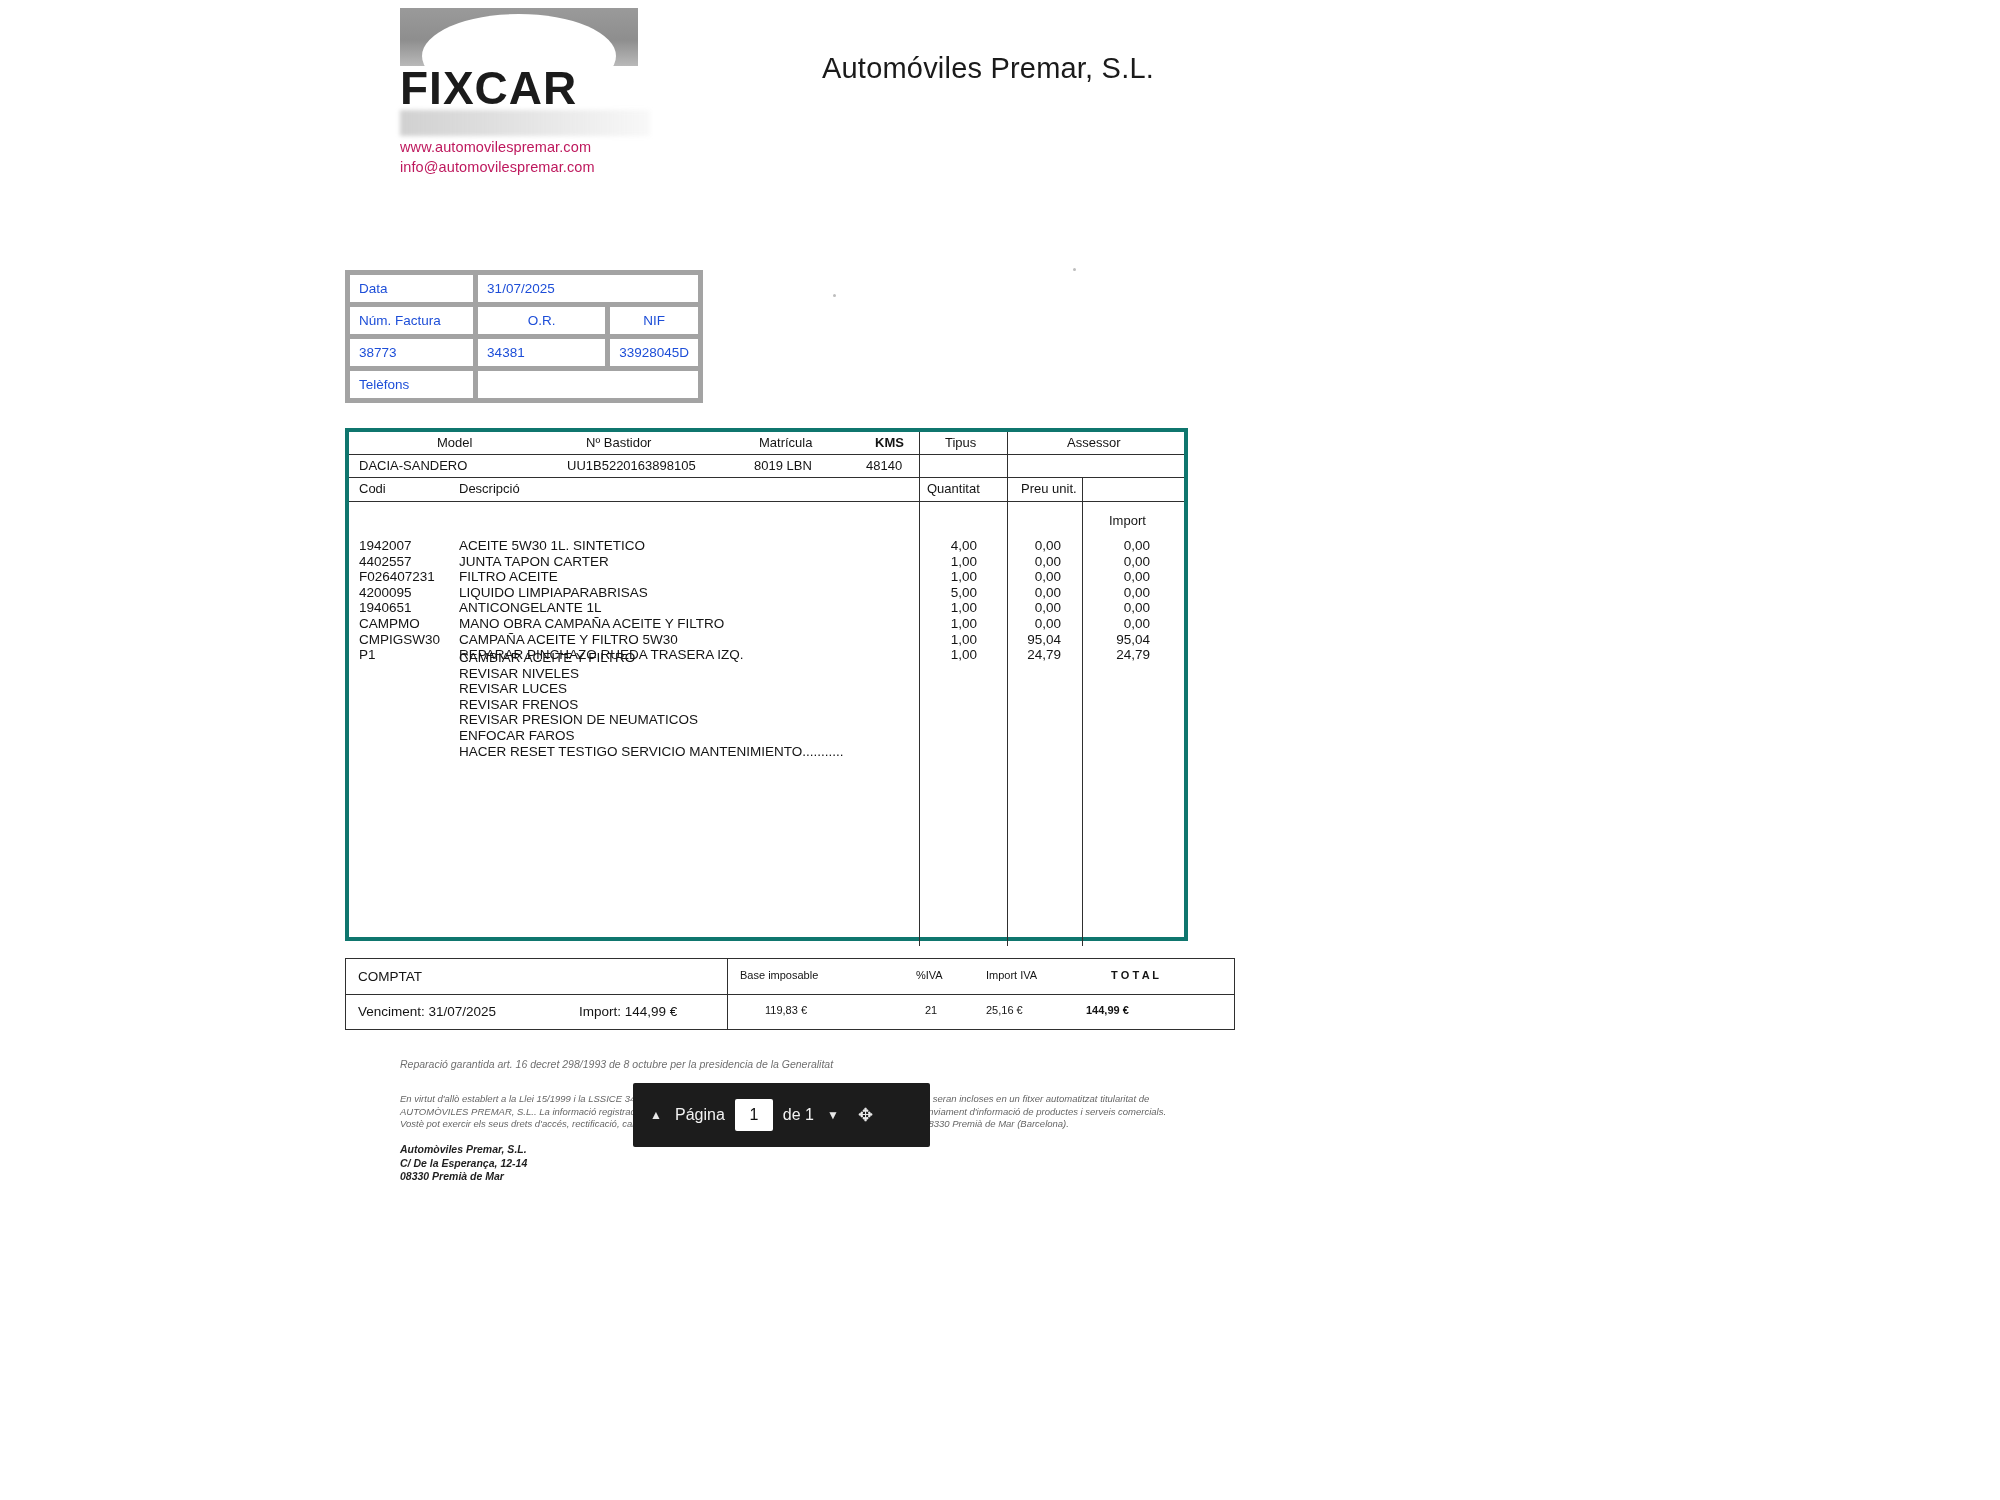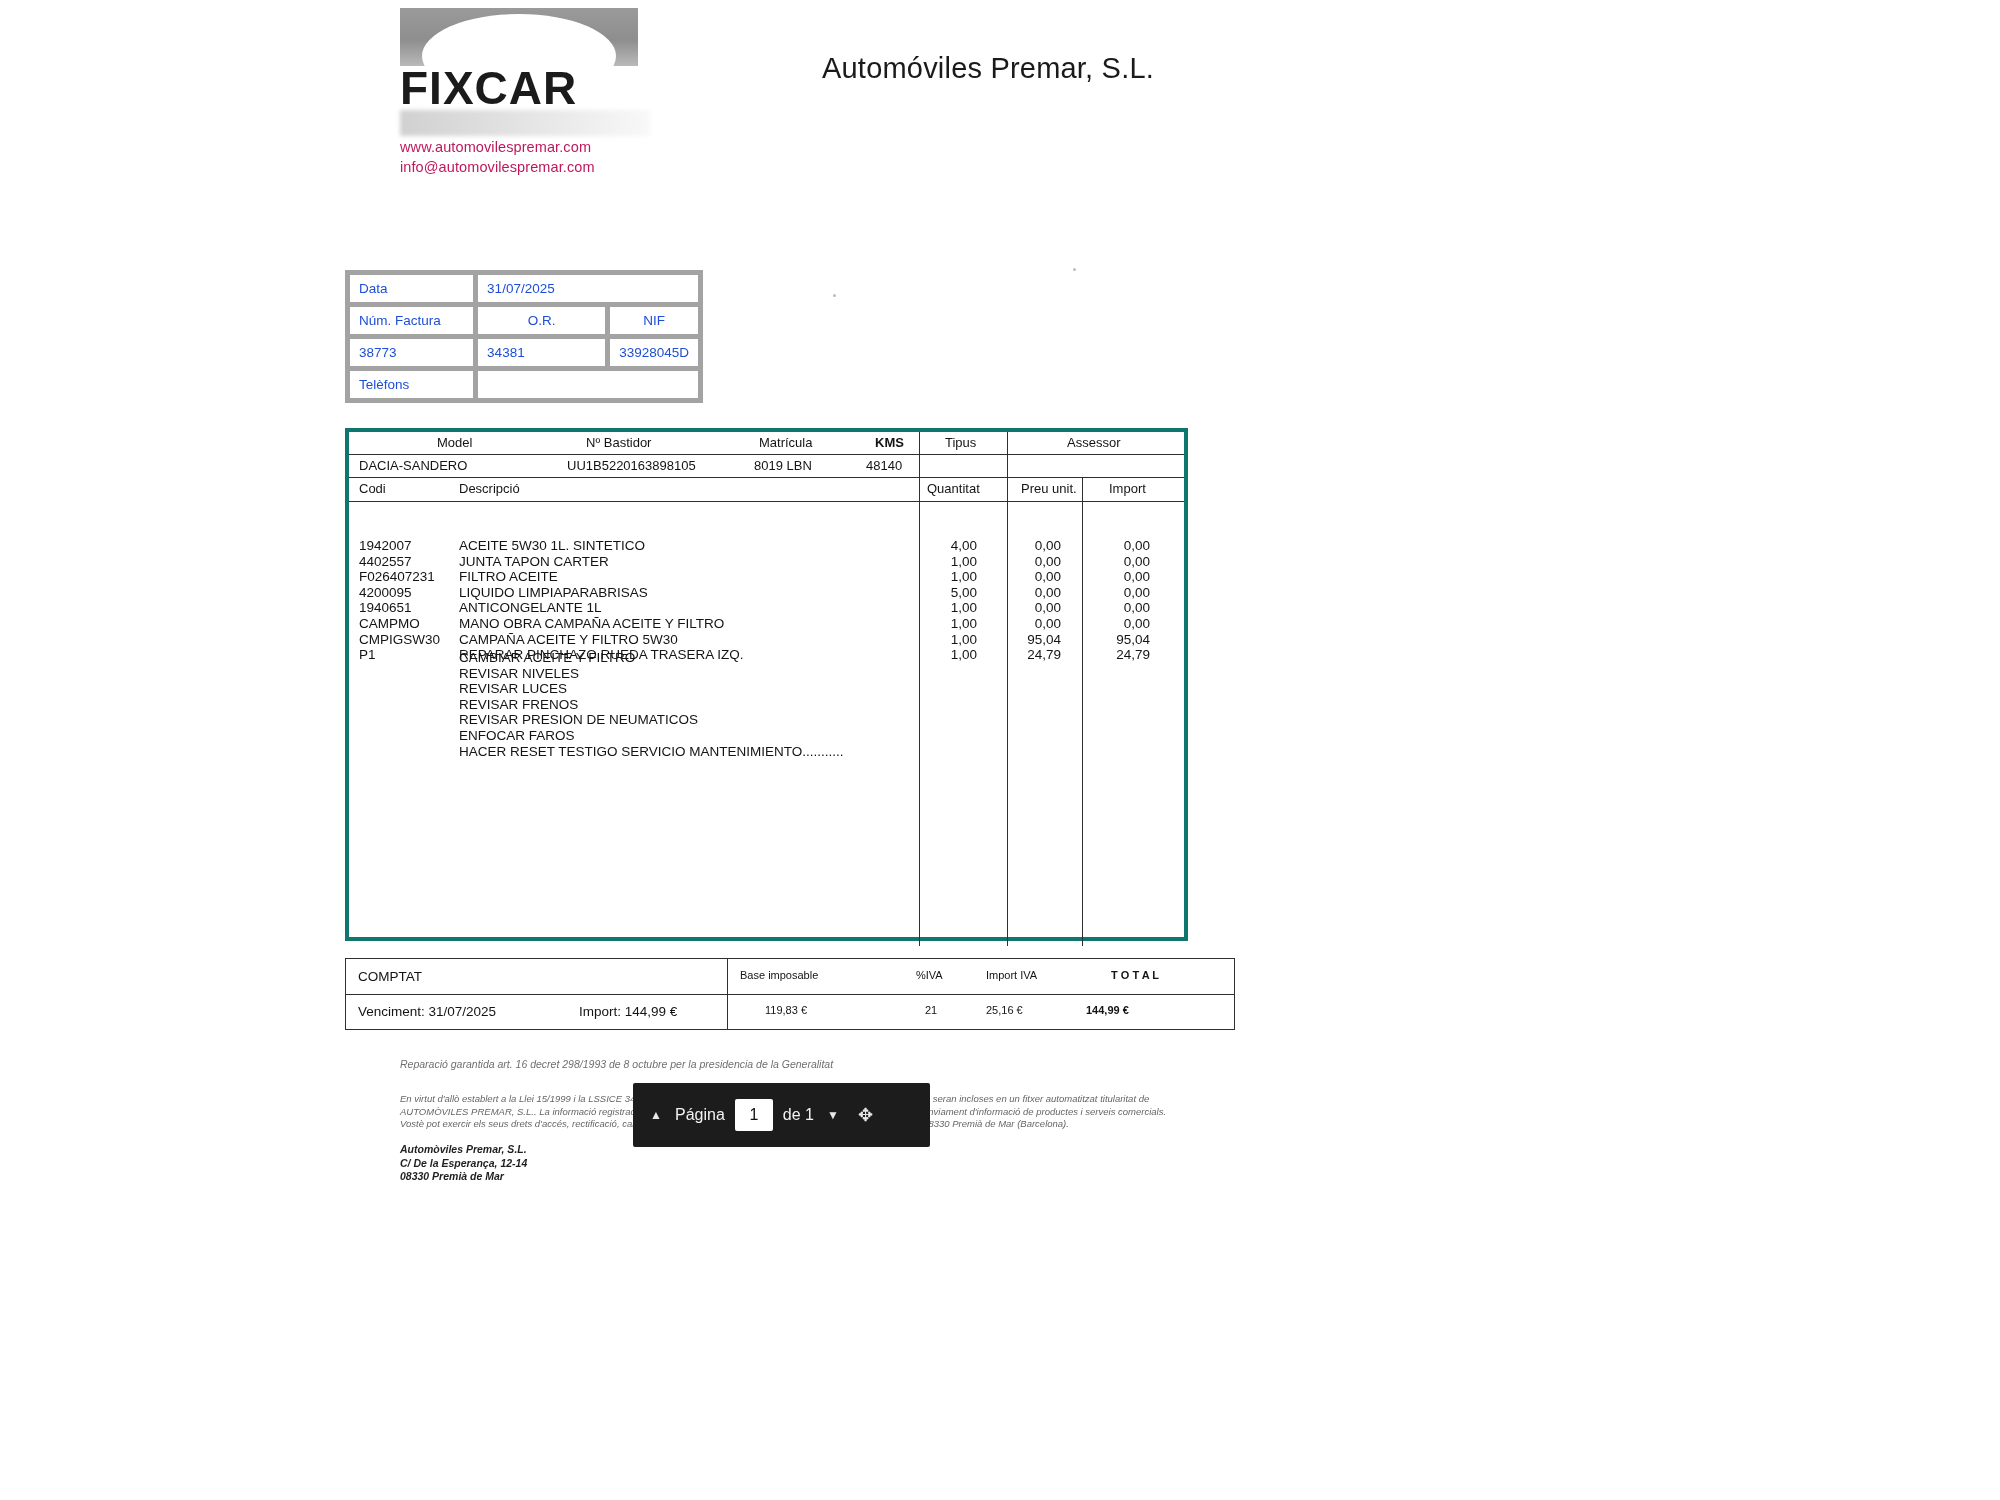--- a/index.html
+++ b/index.html
@@ -337,21 +337,21 @@
     <span class="cellabs" style="left:517px;">48140</span>
     <span class="vline" style="left:570px; height:22px;"></span>
     <span class="vline" style="left:658px; height:22px;"></span>
   </div>
 
   <div class="row-colhead">
     <span class="cellabs" style="left:10px;">Codi</span>
     <span class="cellabs" style="left:110px;">Descripció</span>
     <span class="cellabs" style="left:578px;">Quantitat</span>
     <span class="cellabs" style="left:672px;">Preu unit.</span>
-    <span class="cellabs" style="left:760px;">Import</span>
+    <span class="cellabs" style="left:760px;margin-top:32px;">Import</span>
     <span class="vline" style="left:570px; height:23px;"></span>
     <span class="vline" style="left:658px; height:23px;"></span>
     <span class="vline" style="left:733px; height:23px;"></span>
   </div>
 
   <div class="items-area">
     <span class="vline" style="left:570px; height:444px;"></span>
     <span class="vline" style="left:658px; height:444px;"></span>
     <span class="vline" style="left:733px; height:444px;"></span>
 

